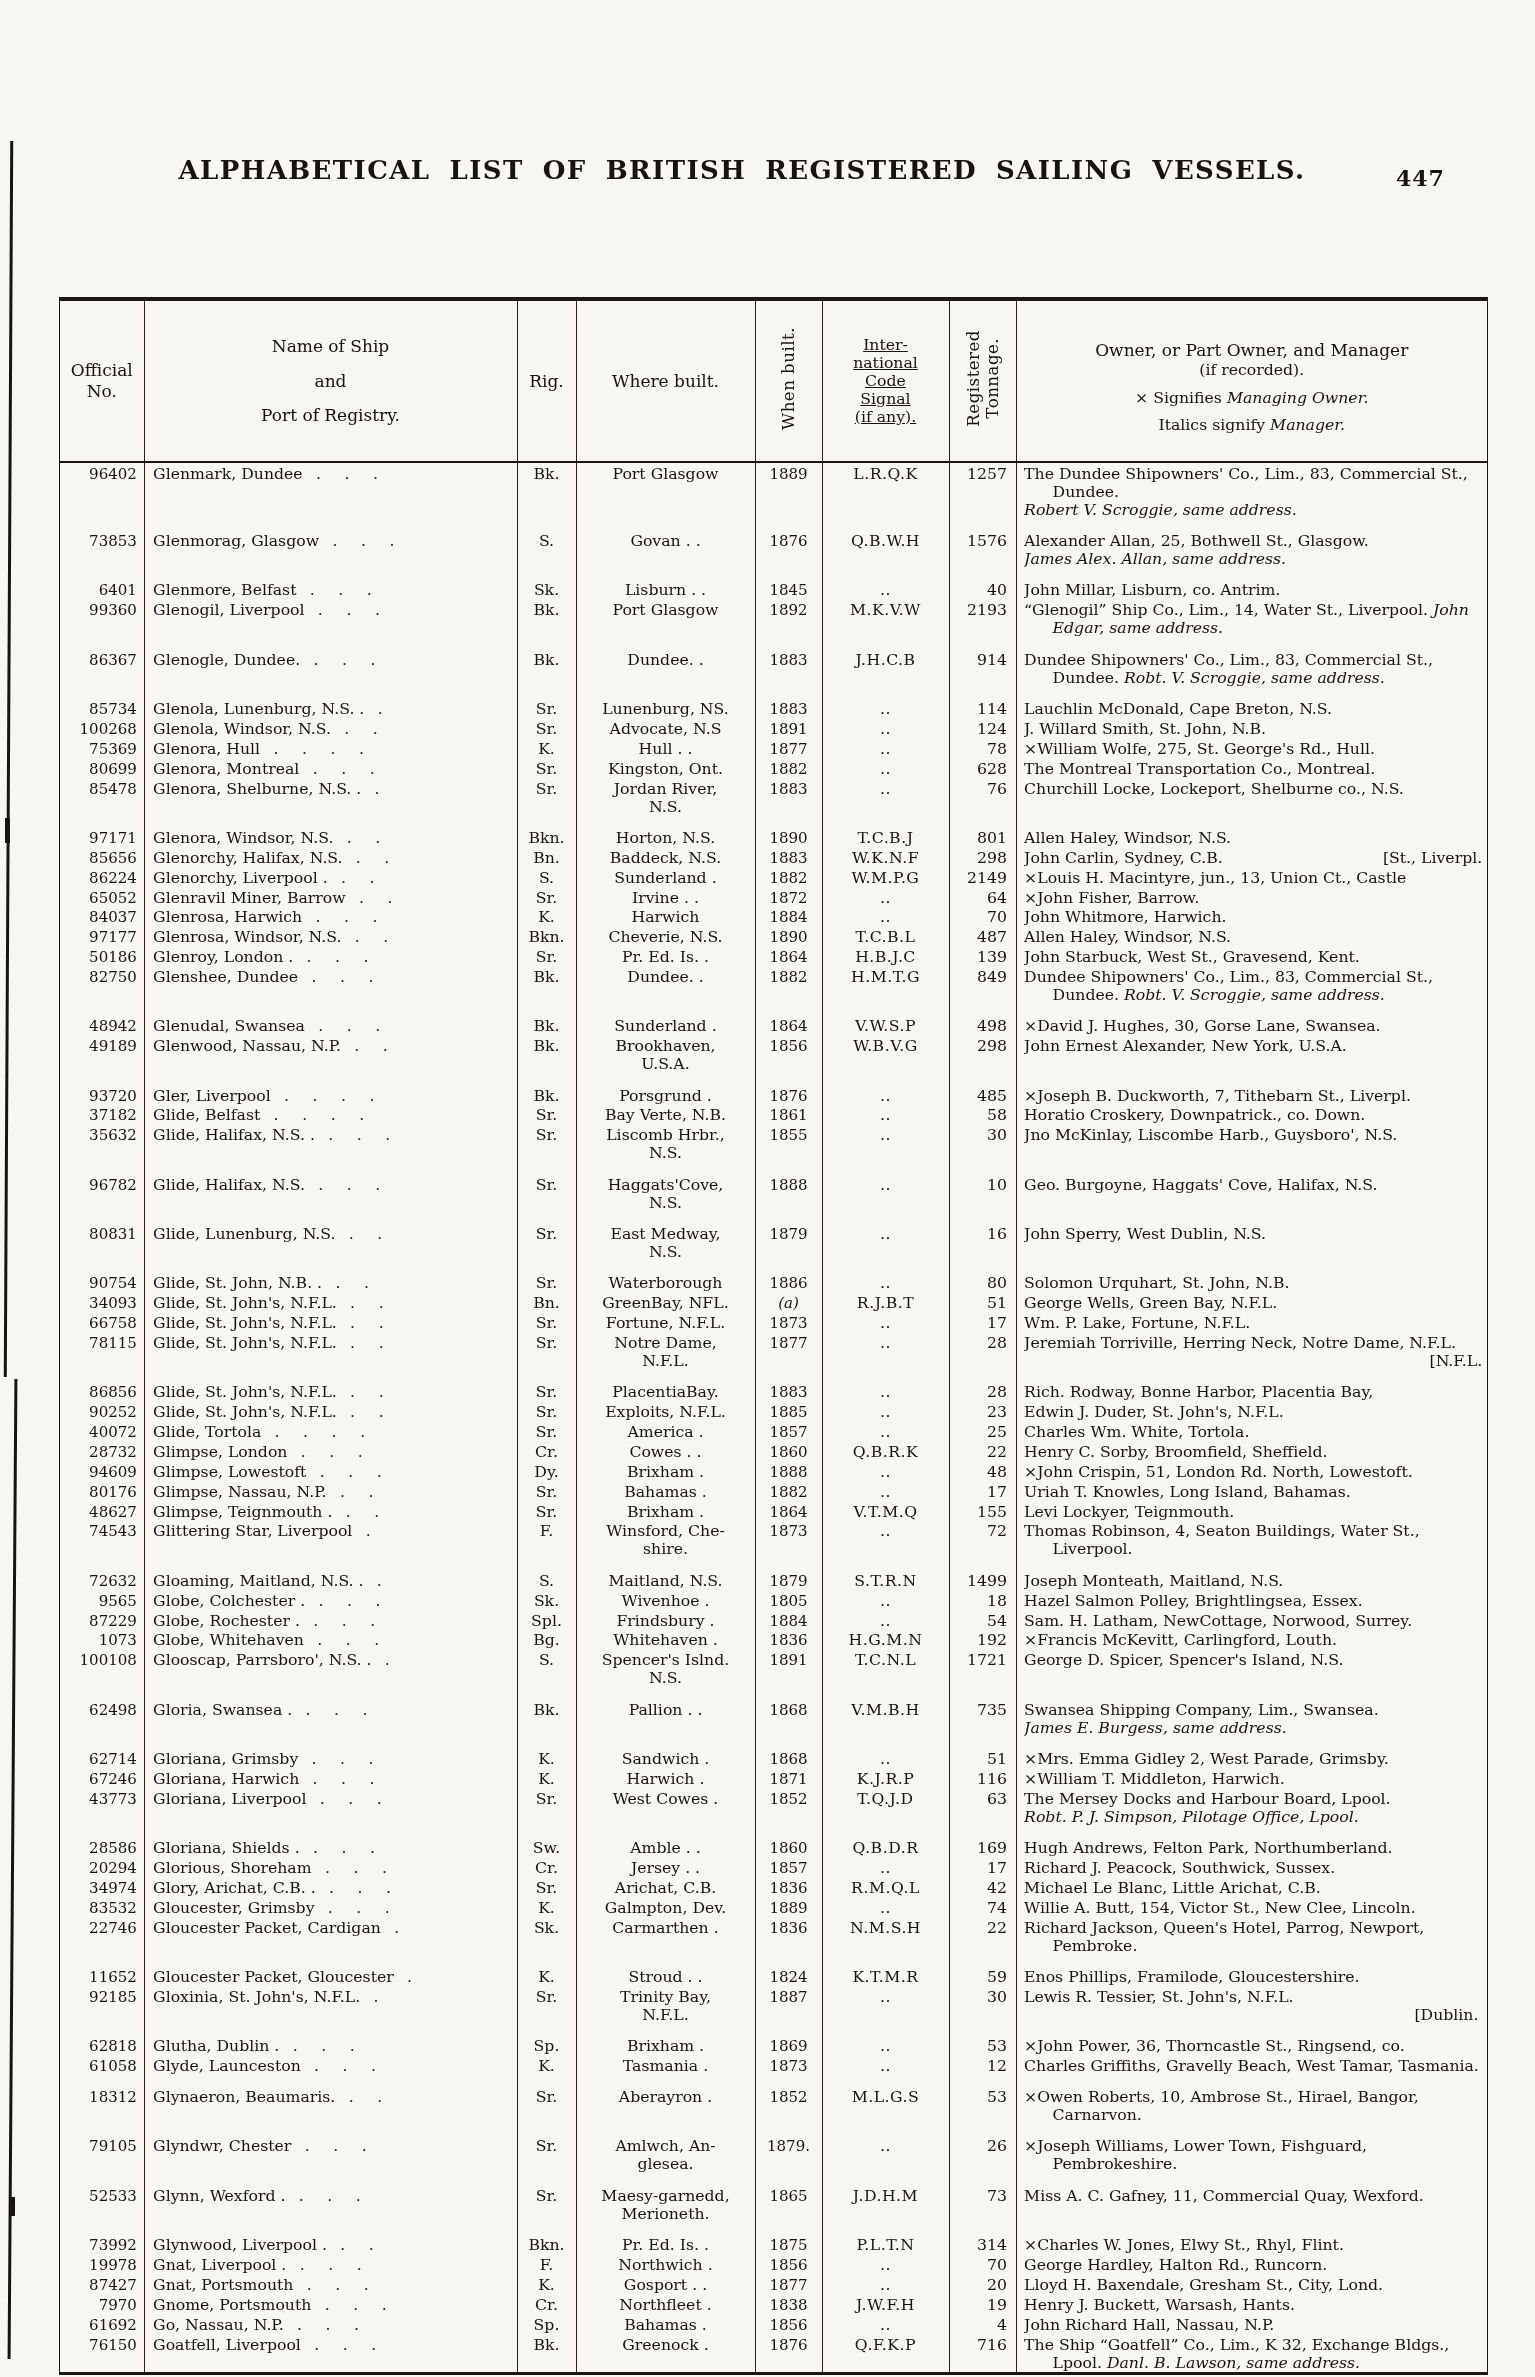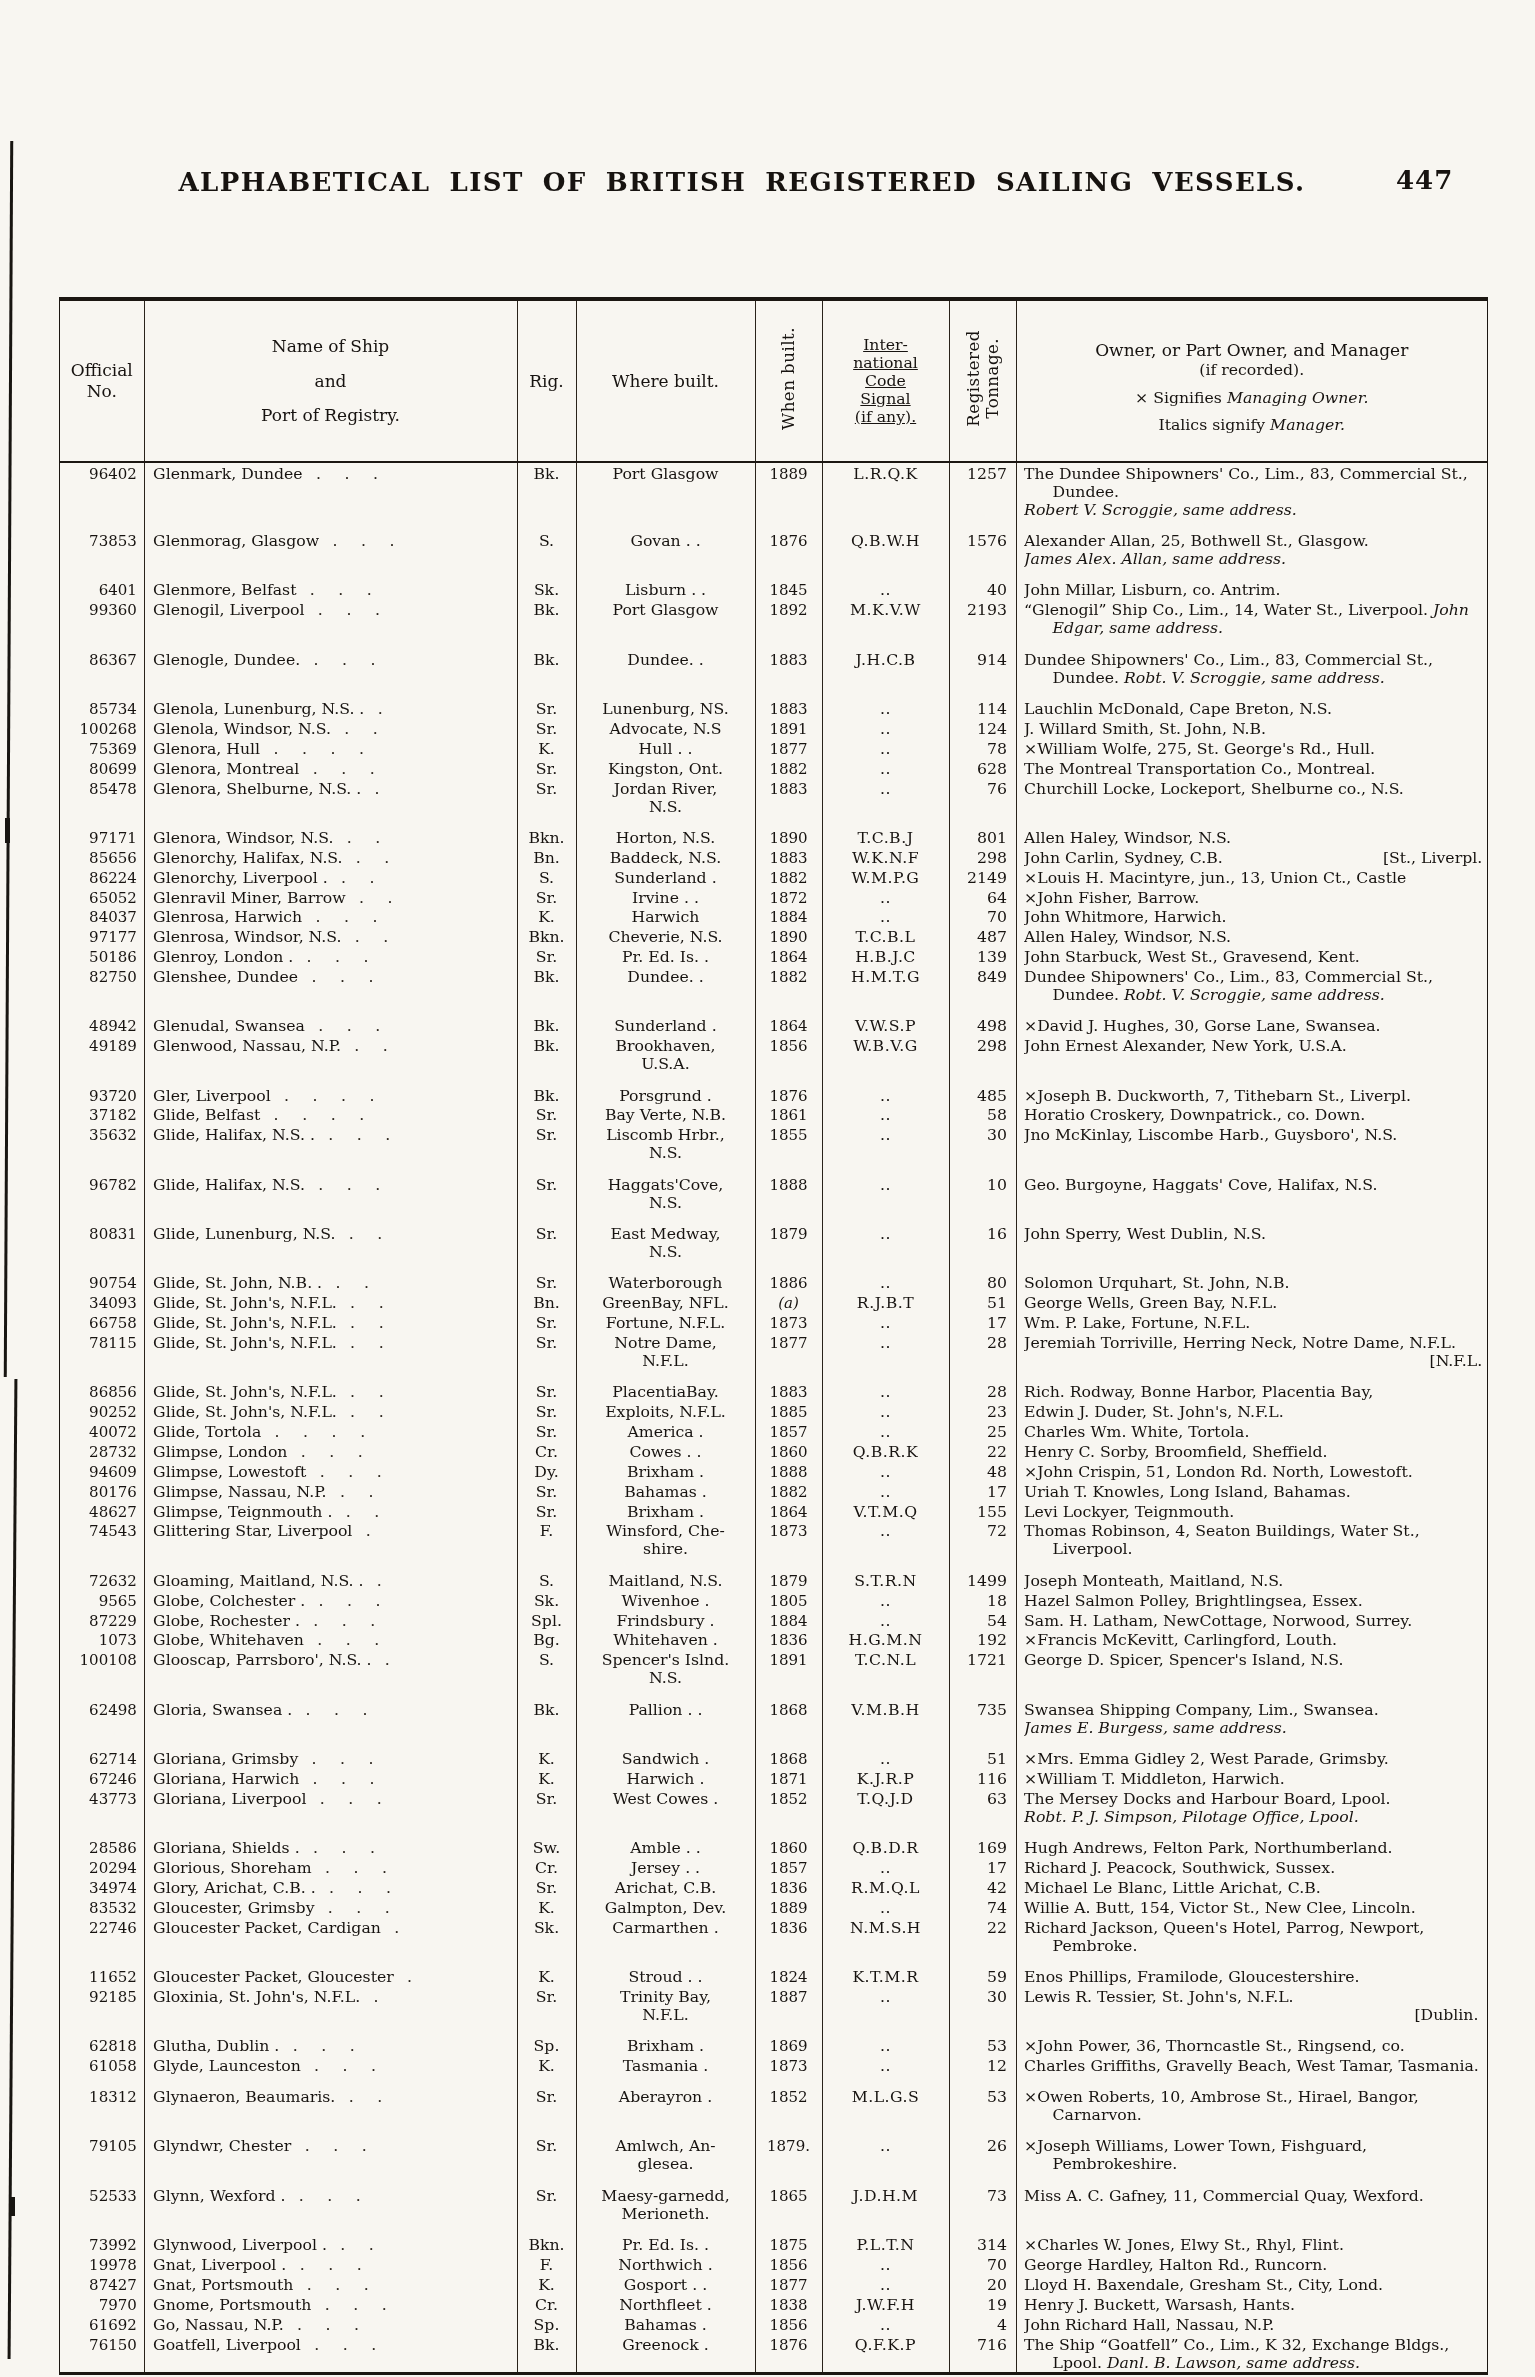--- a/index.html
+++ b/index.html
@@ -6,27 +6,27 @@
   body{
     width:1535px;height:2378px;position:relative;
     background:#f8f6f1;color:#171310;
     font-family:"DejaVu Serif","Liberation Serif",serif;
     overflow:hidden;
   }
   
   .scan-edge{position:absolute;background:#181511;}
   
   .page-title{
-    position:absolute;top:167px;left:143px;width:1198px;
+    position:absolute;top:155px;left:143px;width:1198px;
     text-align:center;font-size:26px;font-weight:700;
     letter-spacing:1.4px;word-spacing:8.6px;white-space:nowrap;
   }
   .page-number{
     position:absolute;top:165px;left:1396px;width:95px;
-    font-size:26px;font-weight:700;letter-spacing:1px;
+    font-size:22px;font-weight:700;letter-spacing:1px;
   }
   
   .table-wrap{
     position:absolute;top:297px;left:59px;width:1427px;
     border:1.9px solid #1c1712;border-top-width:4.8px;border-bottom-width:3.8px;
     background:#f8f6f1;
   }
   table{width:100%;border-collapse:collapse;table-layout:fixed;}
   th,td{border-left:1.9px solid #2a231b;padding:0;}
   th:first-child,td:first-child{border-left:none;}

